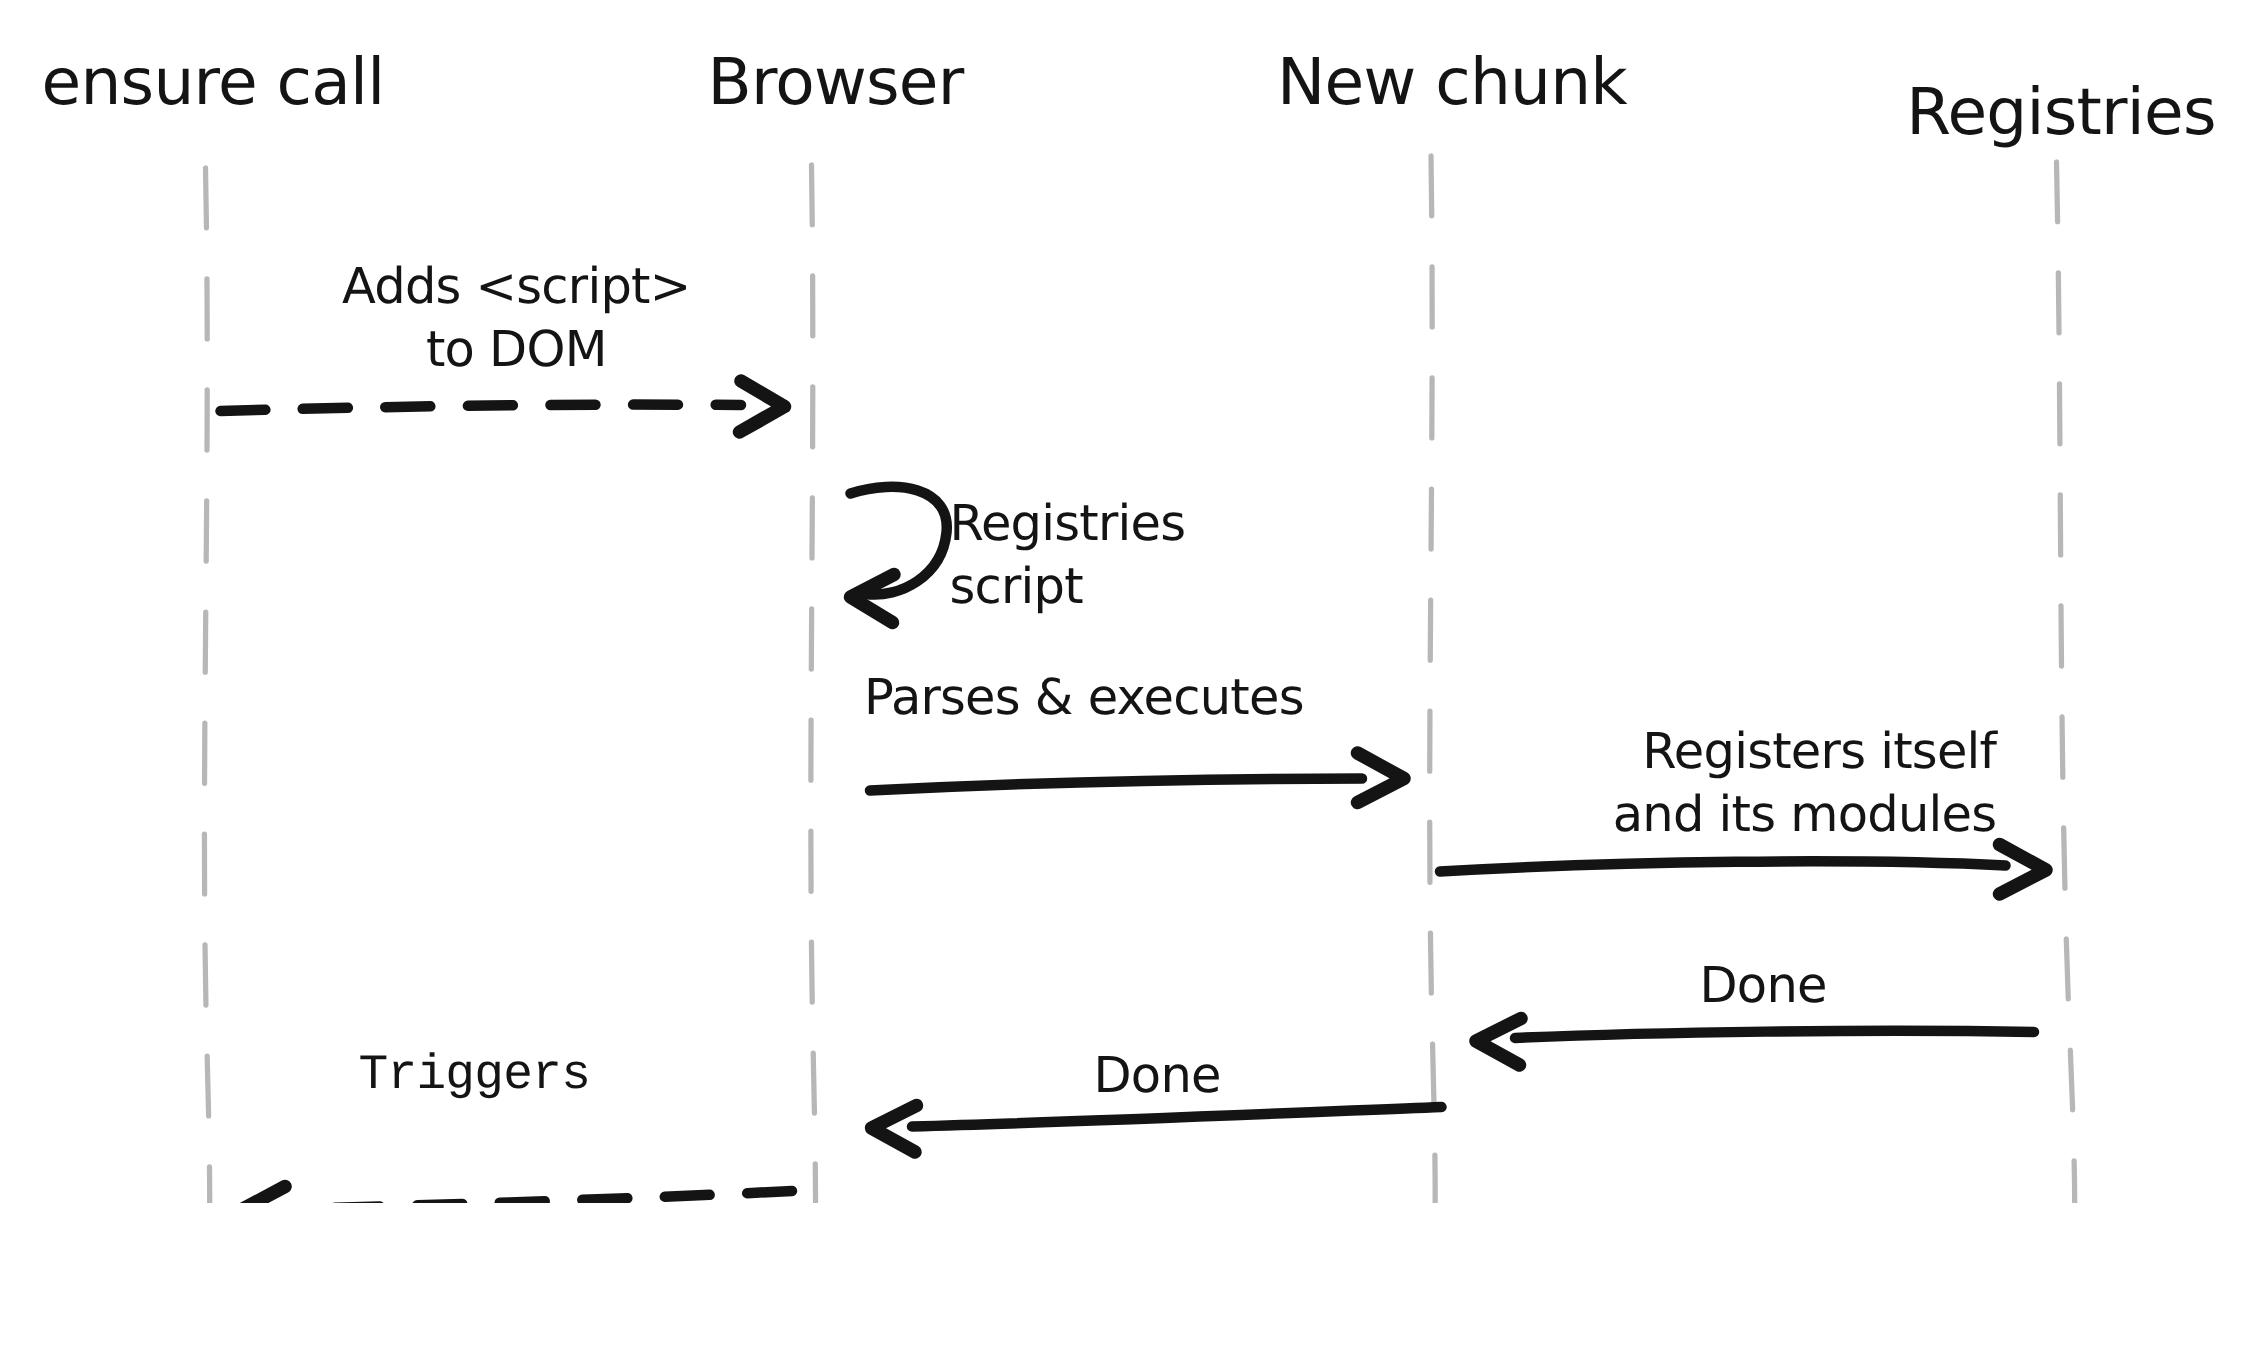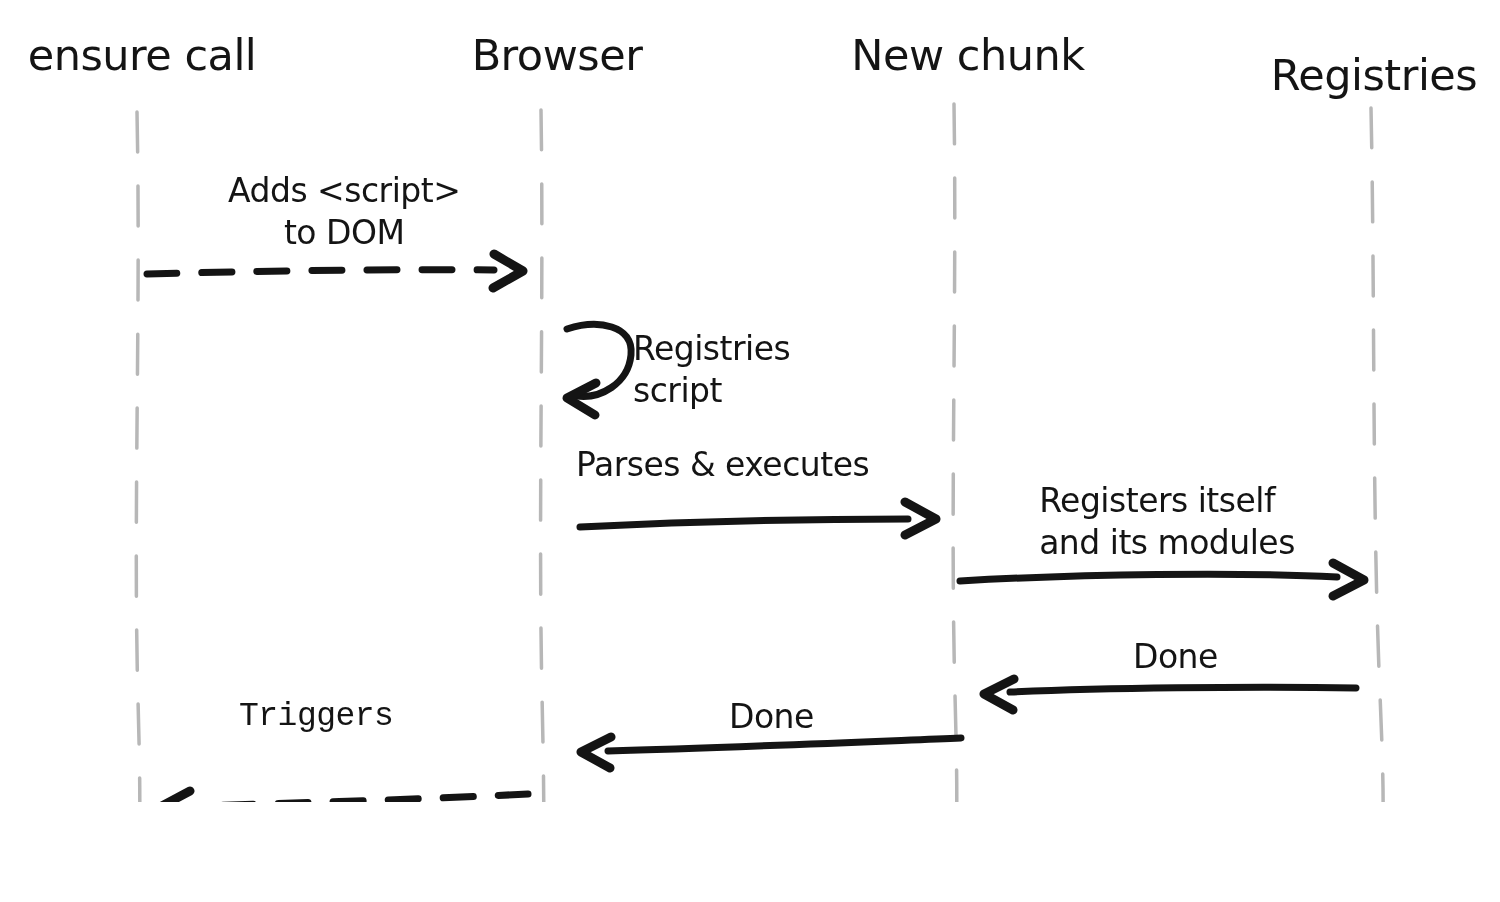--- a/index.html
+++ b/index.html
@@ -26,21 +26,21 @@
     white-space: nowrap;
     letter-spacing: -0.5px;
   }
   .msg-label {
     position: absolute;
     font-size: 33px;
     line-height: 42px;
     letter-spacing: -0.5px;
     white-space: nowrap;
   }
-  .msg-label.centered { transform: translateX(-50%); text-align: left; }
+  .msg-label.centered { transform: translateX(-50%); text-align: right; margin-left: 36px; }
 </style>
 </head>
 <body>
 
 <div class="canvas">
 
   <svg class="strokes" width="1500" height="902" viewBox="0 0 1500 902">
 
     <path class="lifeline" d="M 137 112 C 141 310, 133 520, 138 700 S 136 825, 136 880"></path>
     <path class="lifeline" d="M 541 110 C 544 300, 538 510, 542 695 S 542 825, 544 884"></path>

